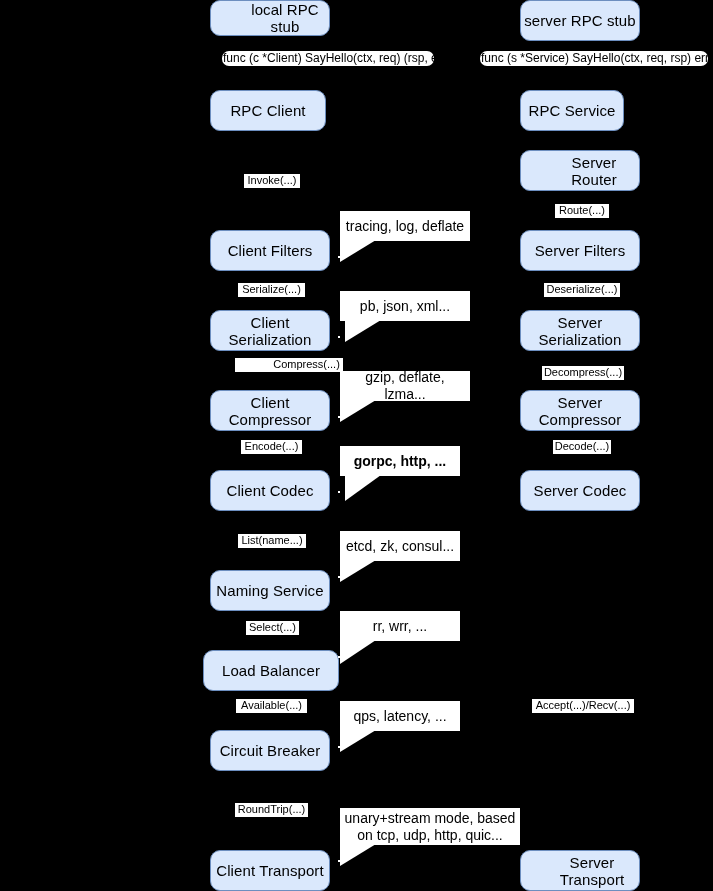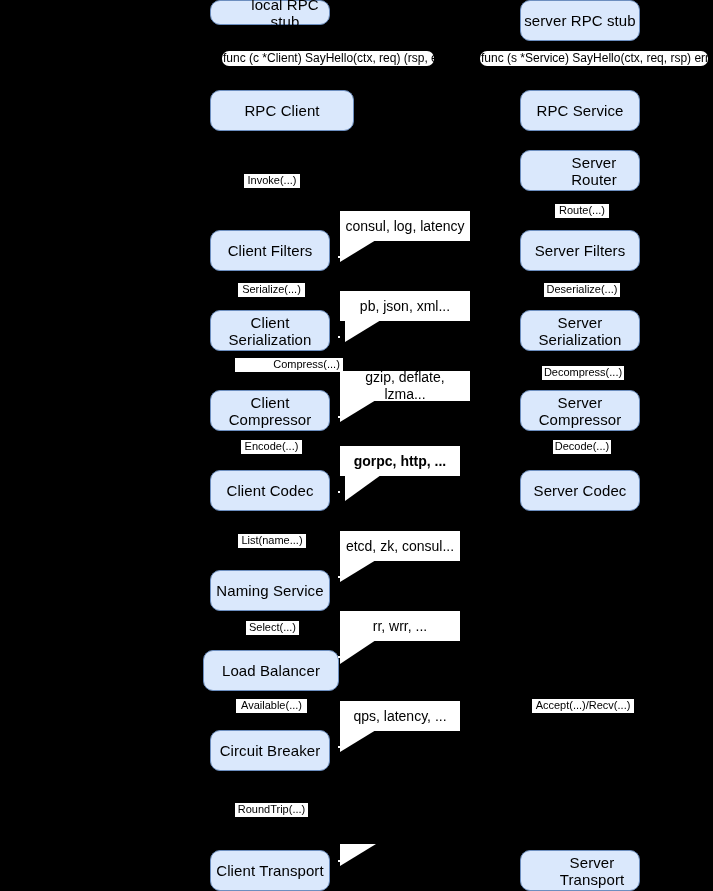--- a/index.html
+++ b/index.html
@@ -78,25 +78,25 @@
     width: 2px;
     height: 2px;
     background: #ffffff;
   }
 </style>
 </head>
 <body>
 
 <div id="canvas">
 
-  <div class="node" style="left:210px; top:0px; width:120px; height:25px;padding-left:30px;">local RPC stub</div>
+  <div class="node" style="left:210px; top:0px; width:120px; height:36px;padding-left:30px;">local RPC stub</div>
 
   <div class="edge-label big" style="left:222px; top:51px; width:210px; height:15px;">func (c *Client) SayHello(ctx, req) (rsp, err)</div>
 
-  <div class="node" style="left:210px; top:90px; width:144px; height:41px;">RPC Client</div>
+  <div class="node" style="left:210px; top:90px; width:116px; height:41px;">RPC Client</div>
 
   <div class="edge-label" style="left:244px; top:174px; width:54px; height:14px;">Invoke(...)</div>
 
   <div class="node" style="left:210px; top:230px; width:120px; height:41px;">Client Filters</div>
 
   <div class="edge-label" style="left:238px; top:283px; width:65px; height:14px;">Serialize(...)</div>
 
   <div class="node" style="left:210px; top:310px; width:120px; height:41px;">Client Serialization</div>
 
   <div class="edge-label" style="left:235px; top:358px; width:71px; height:14px;padding-left:36px;">Compress(...)</div>
@@ -120,21 +120,21 @@
   <div class="node" style="left:210px; top:730px; width:120px; height:41px;">Circuit Breaker</div>
 
   <div class="edge-label" style="left:235px; top:803px; width:71px; height:14px;">RoundTrip(...)</div>
 
   <div class="node" style="left:210px; top:850px; width:120px; height:41px;">Client Transport</div>
 
   <div class="node" style="left:520px; top:0px; width:120px; height:41px;">server RPC stub</div>
 
   <div class="edge-label big" style="left:480px; top:51px; width:226px; height:15px;">func (s *Service) SayHello(ctx, req, rsp) error</div>
 
-  <div class="node" style="left:520px; top:90px; width:120px; height:41px;">RPC Service</div>
+  <div class="node" style="left:520px; top:90px; width:104px; height:41px;">RPC Service</div>
 
   <div class="node" style="left:520px; top:150px; width:120px; height:41px;padding-left:28px;">Server Router</div>
 
   <div class="edge-label" style="left:555px; top:204px; width:52px; height:14px;">Route(...)</div>
 
   <div class="node" style="left:520px; top:230px; width:120px; height:41px;">Server Filters</div>
 
   <div class="edge-label" style="left:544px; top:283px; width:74px; height:14px;">Deserialize(...)</div>
 
   <div class="node" style="left:520px; top:310px; width:120px; height:41px;">Server
@@ -147,21 +147,21 @@
 
   <div class="edge-label" style="left:553px; top:440px; width:56px; height:14px;">Decode(...)</div>
 
   <div class="node" style="left:520px; top:470px; width:120px; height:41px;">Server Codec</div>
 
   <div class="edge-label" style="left:532px; top:699px; width:100px; height:14px;">Accept(...)/Recv(...)</div>
 
   <div class="node" style="left:520px; top:850px; width:120px; height:41px;padding-left:24px;">Server Transport</div>
 
   <div class="callout" style="left:340px; top:211px; width:130px; height:50px;">
-    <div class="bubble" style="width:130px; height:30px;">consul, log, latency</div>
+    <div class="bubble" style="width:130px; height:30px;">tracing, log, deflate</div>
     <div class="tail" style="left:0px; top:29px; border-left:0px solid transparent;
                 border-top:22px solid #ffffff; border-right:36px solid transparent;"></div>
   </div>
   <div class="dot" style="left:338px; top:256px;"></div>
 
   <div class="callout" style="left:340px; top:291px; width:130px; height:50px;">
     <div class="bubble" style="width:130px; height:30px;">pb, json, xml...</div>
     <div class="tail" style="left:5px; top:29px; border-left:0px solid transparent;
                 border-top:22px solid #ffffff; border-right:36px solid transparent;"></div>
   </div>
@@ -196,18 +196,20 @@
   <div class="dot" style="left:338px; top:656px;"></div>
 
   <div class="callout" style="left:340px; top:701px; width:120px; height:50px;">
     <div class="bubble" style="width:120px; height:30px;">qps, latency, ...</div>
     <div class="tail" style="left:0px; top:29px; border-left:0px solid transparent;
                 border-top:22px solid #ffffff; border-right:36px solid transparent;"></div>
   </div>
   <div class="dot" style="left:338px; top:746px;"></div>
 
   <div class="callout" style="left:340px; top:808px; width:180px; height:60px;">
+    <div class="bubble" style="width:180px; height:37px;">unary+stream mode,  based
+on tcp, udp, http, quic...</div>
     <div class="tail" style="left:0px; top:36px; border-left:0px solid transparent;
                 border-top:22px solid #ffffff; border-right:36px solid transparent;"></div>
   </div>
   <div class="dot" style="left:338px; top:860px;"></div>
 
 </div>
 
 </body></html>

